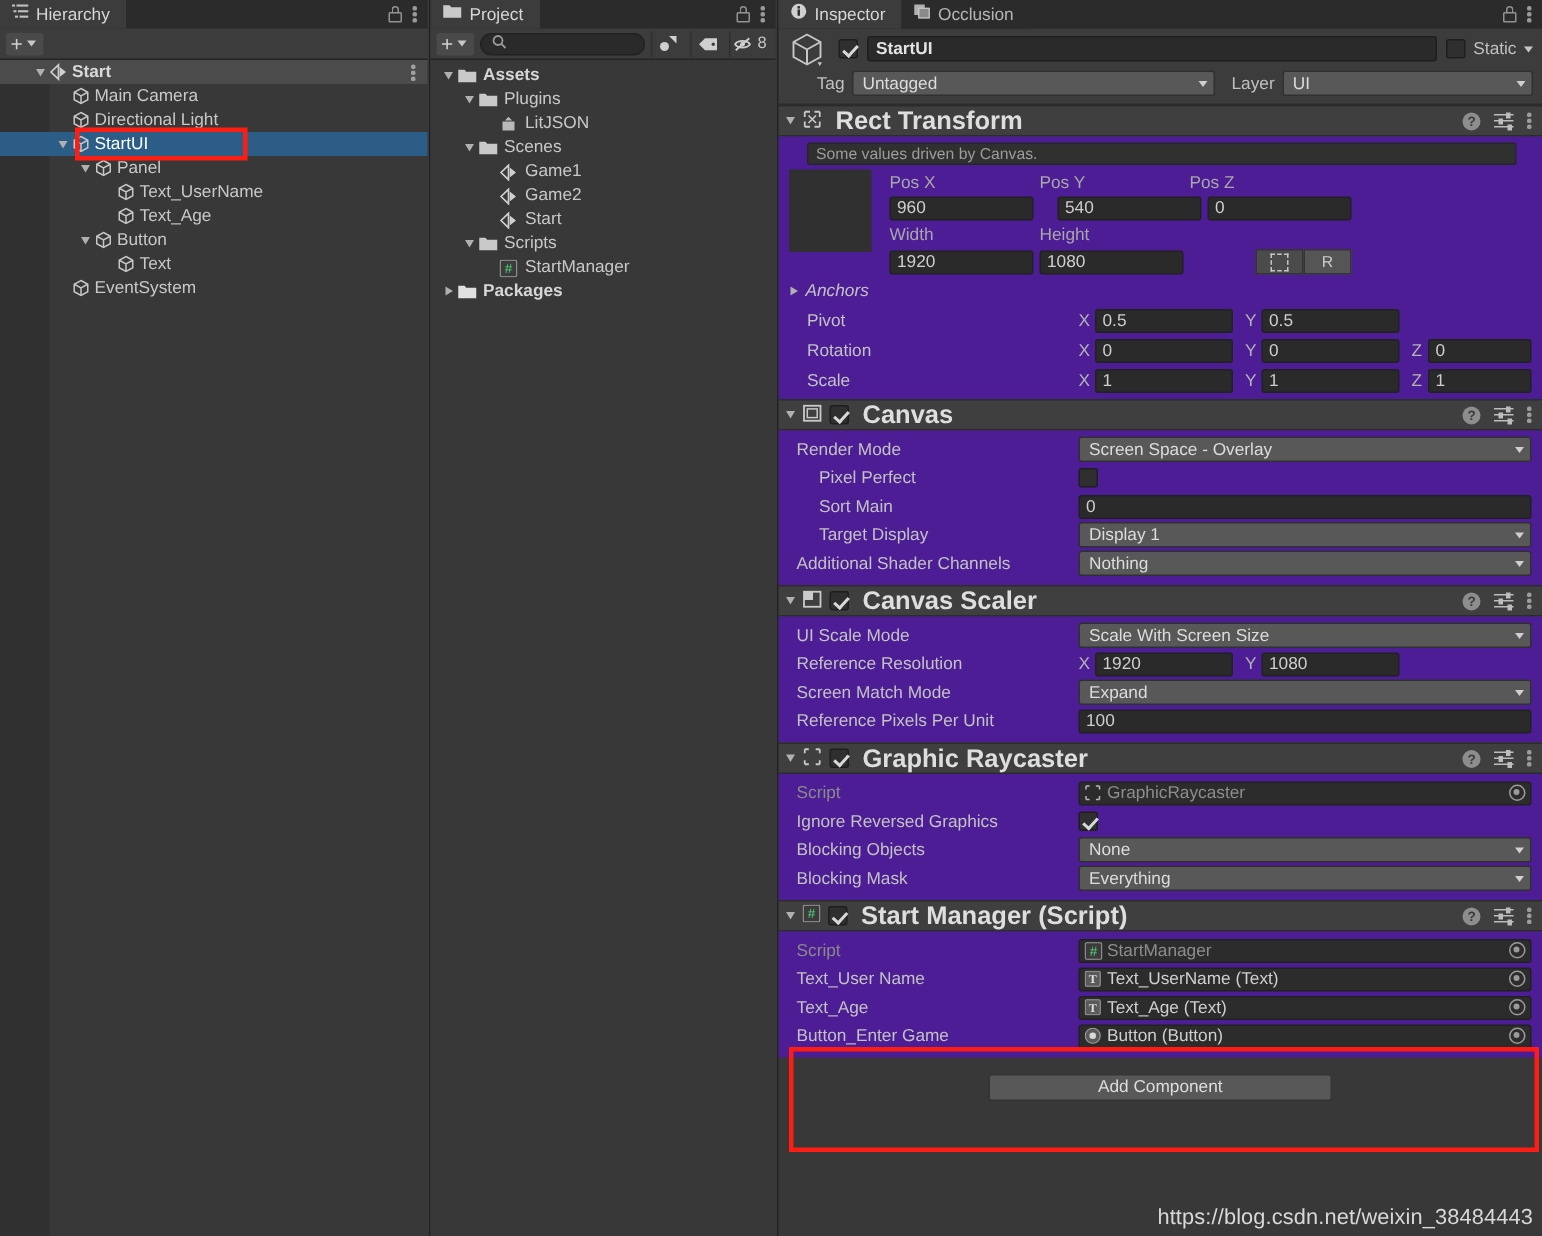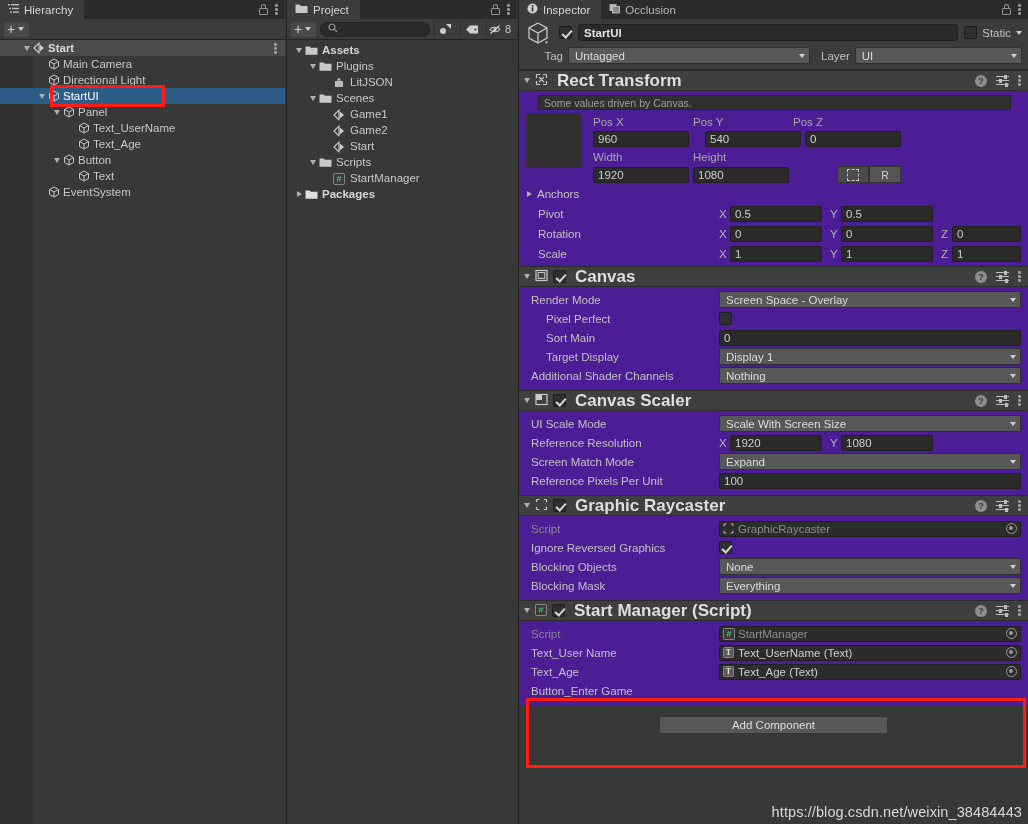--- a/index.html
+++ b/index.html
@@ -536,21 +536,21 @@
                 <span class="sqbtn">
                     <span class="dashbox"></span>
                   </span>
                 <span class="sqbtn" style="background:#555;">
                     <span>R</span>
                   </span>
               </span>
             </div>
           </div>
         </div>
-        <div class="frow" style="height:20px;">
+        <div class="frow" style="height:20px;font-style:italic;">
           <span class="tri-r" style="margin-left:1px;margin-right:5px;"></span>
           <span class="flabel">Anchors</span>
         </div>
         <div class="frow" style="height:20px;">
           <span class="flabel" style="width:193px;padding-left:12px;box-sizing:border-box;">Pivot</span>
           <span class="axis">X</span>
           <span class="fnum" style="width:92px;margin-right:8px;">
               <span>0.5</span>
             </span>
           <span class="axis">Y</span>
@@ -815,20 +815,28 @@
                 <span class="oicon"><svg width="11" height="11" viewBox="0 0 11 11">
                     <rect x="0.5" y="0.5" width="10" height="10" rx="1" fill="#5a5a5a" stroke="#9d9d9d" stroke-width="0.7"></rect>
                     <text x="5.5" y="8.4" font-size="8" font-weight="bold" font-family="Liberation Serif, serif" fill="#e0e0e0" text-anchor="middle">T</text>
                   </svg></span>
                 <span>Text_Age (Text)</span>
                 <span class="target"></span>
               </span>
             </div>
             <div class="frow">
               <span class="flabel" style="width:193px;padding-left:5px;box-sizing:border-box;">Button_Enter Game</span>
+              <span class="objfield" style="flex:1;">
+                <span class="oicon"><svg width="11" height="11" viewBox="0 0 11 11">
+                    <circle cx="5.5" cy="5.5" r="5" fill="#5a5a5a" stroke="#9d9d9d" stroke-width="0.7"></circle>
+                    <circle cx="5.5" cy="5.5" r="2.2" fill="#d8d8d8"></circle>
+                  </svg></span>
+                <span>Button (Button)</span>
+                <span class="target"></span>
+              </span>
             </div>
           </div>
         </div>
 
       <div class="addcomp">
         <span>Add Component</span>
       </div>
     </div>
 
     <div class="watermark">https://blog.csdn.net/weixin_38484443</div>

